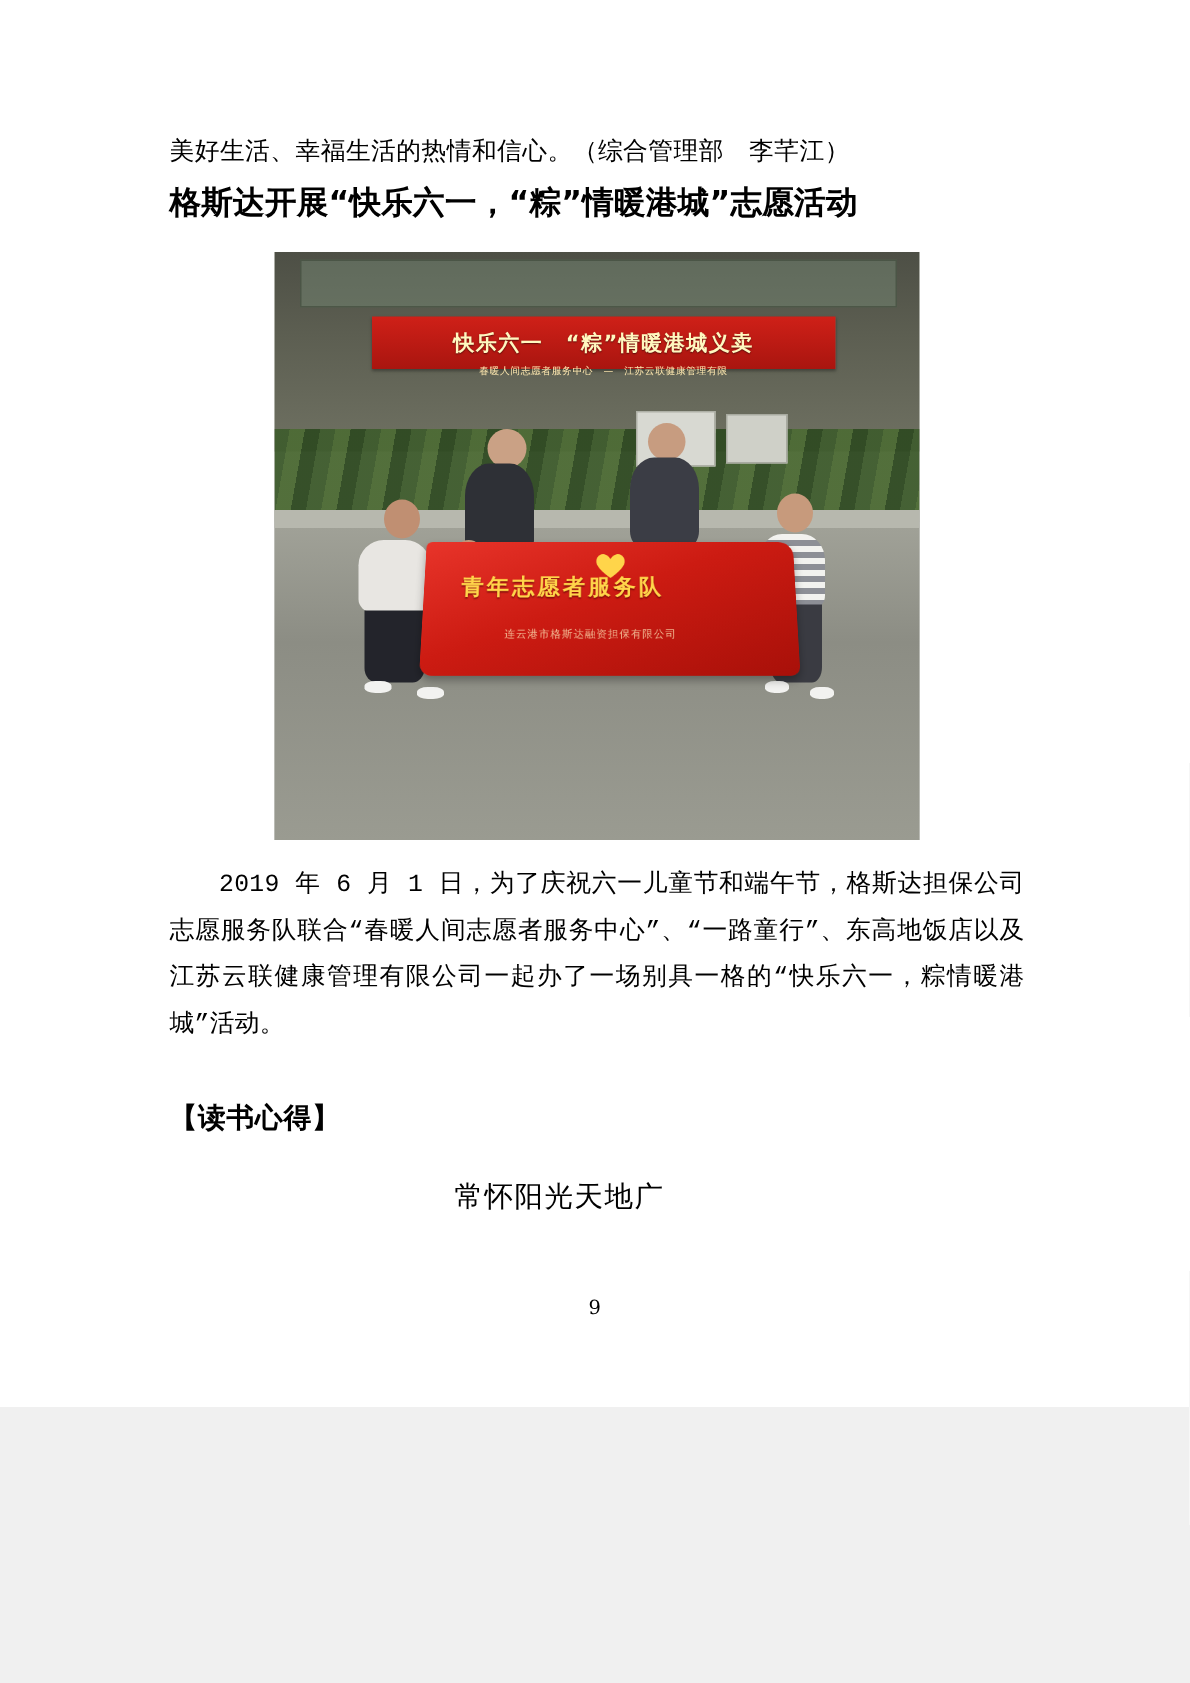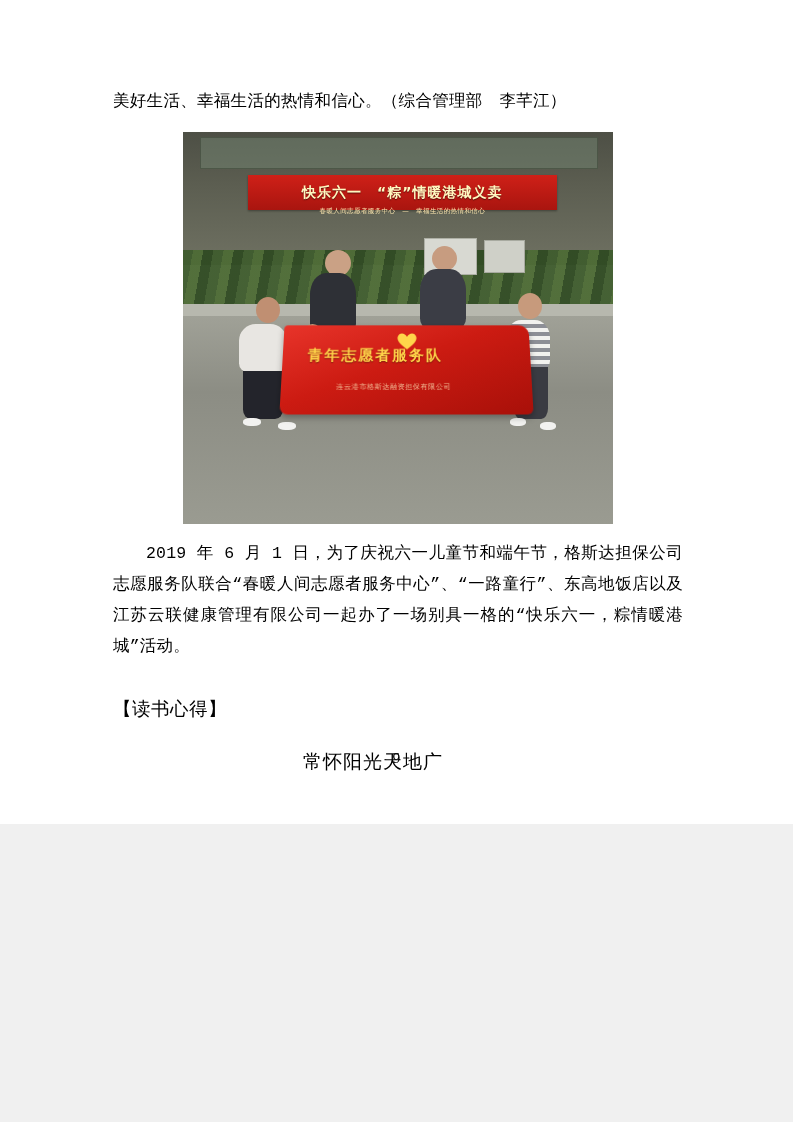--- a/index.html
+++ b/index.html
@@ -3,21 +3,21 @@
 <meta charset="utf-8">
 <style>
   html, body {
     margin: 0;
     padding: 0;
     background: #f0f0f0;
   }
   .page {
     position: relative;
     width: 793px;
-    height: 824px;
+    height: 938px;
     background: #ffffff;
     margin: 0 auto;
     overflow: hidden;
     font-family: "Liberation Serif", "DejaVu Serif", serif;
     color: #000000;
   }
   .content {
     position: absolute;
     left: 113px;
     top: 86px;
@@ -154,21 +154,21 @@
     text-align: justify;
     text-justify: inter-ideograph;
     letter-spacing: 0.2px;
     margin-top: 14px;
   }
   .body-par.indent { text-indent: 2em; }
   .body-par.tight { margin-top: 0; }
   .sign-right { display: inline-block; }
   .bracket-head {
     font-family: "DejaVu Sans", "Liberation Sans", sans-serif;
-    font-weight: normal;
+    font-weight: bold;
     font-size: 18.5px;
     margin-top: 34px;
     letter-spacing: 0.5px;
   }
   .poem-title {
     font-family: Liberation Sans, sans-serif;
     font-size: 19px;
     margin-top: 28px;
     padding-left: 190px;
     letter-spacing: 1px;
@@ -193,35 +193,36 @@
 </style>
 </head>
 <body>
 
 <div class="page">
 
   <div class="content">
 
     <div class="line-continue">美好生活、幸福生活的热情和信心。（综合管理部　李芊江）</div>
 
+    <div class="section-title">格斯达开展“快乐六一，“粽”情暖港城”志愿活动</div>
 
     <div class="photo-wrap">
       <div class="photo">
         <div class="ph-sky"></div>
         <div class="ph-shopfront">
           <div class="ph-shop-glass"></div>
         </div>
         <div class="ph-greenery"></div>
         <div class="ph-ac"></div>
         <div class="ph-ac2"></div>
 
         <div class="ph-banner">
           <span class="ph-banner-text">快乐六一　“粽”情暖港城义卖</span>
         </div>
-        <div class="ph-banner-sub">春暖人间志愿者服务中心　—　幸福生活的热情和信心</div>
+        <div class="ph-banner-sub">春暖人间志愿者服务中心　—　江苏云联健康管理有限</div>
 
         <div class="ph-ground"></div>
         <div class="ph-curb"></div>
 
         <div>
           <div class="p-head" style="left:33%; top:30%; width:26px; height:26px; background:#caa185;"></div>
           <div class="p-body" style="left:29.5%; top:36%; width:46px; height:62px; background:#2e3036;"></div>
           <div class="p-legs" style="left:32%; top:52%; width:34px; height:58px;"></div>
           <div class="p-shoe" style="left:31%; top:69%; width:14px; height:7px;"></div>
           <div class="p-shoe" style="left:38%; top:69%; width:14px; height:7px;"></div>

